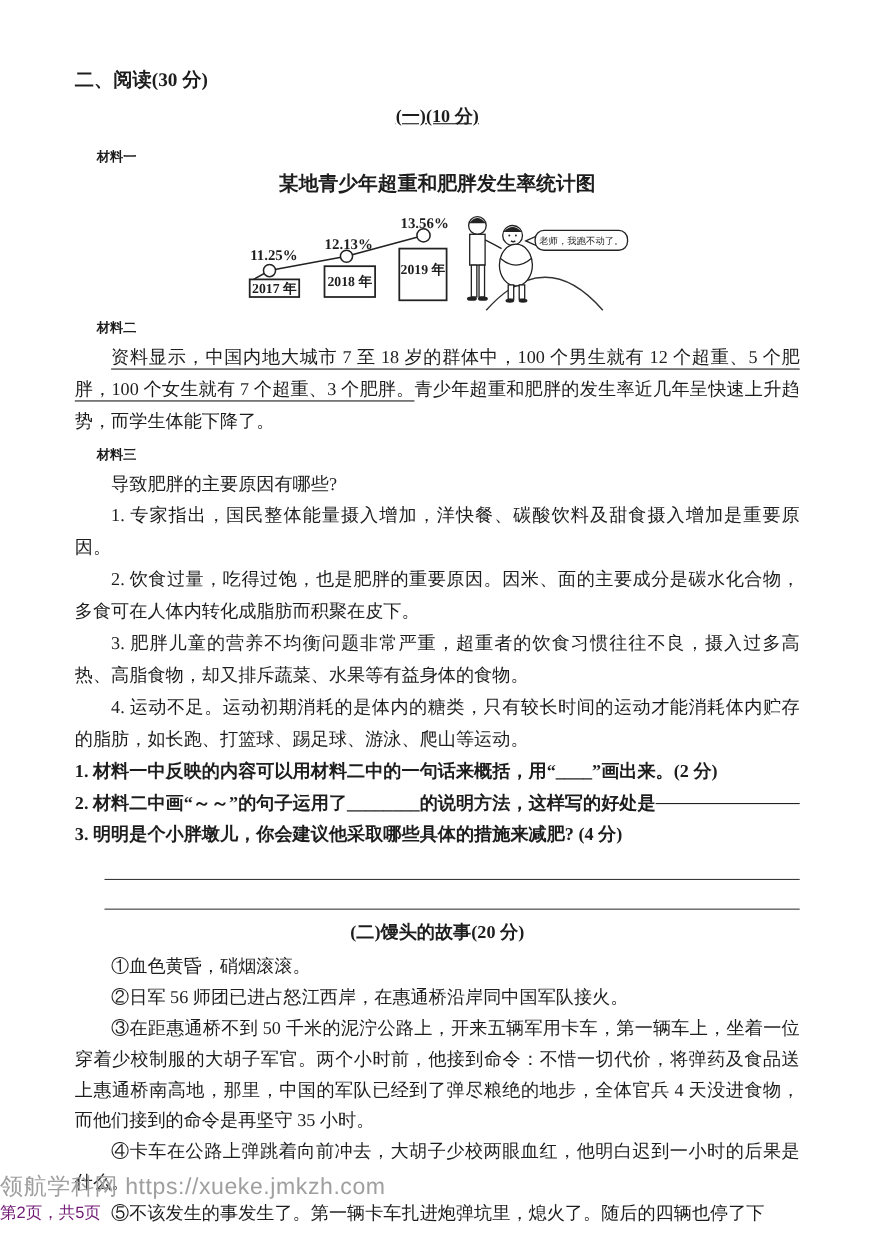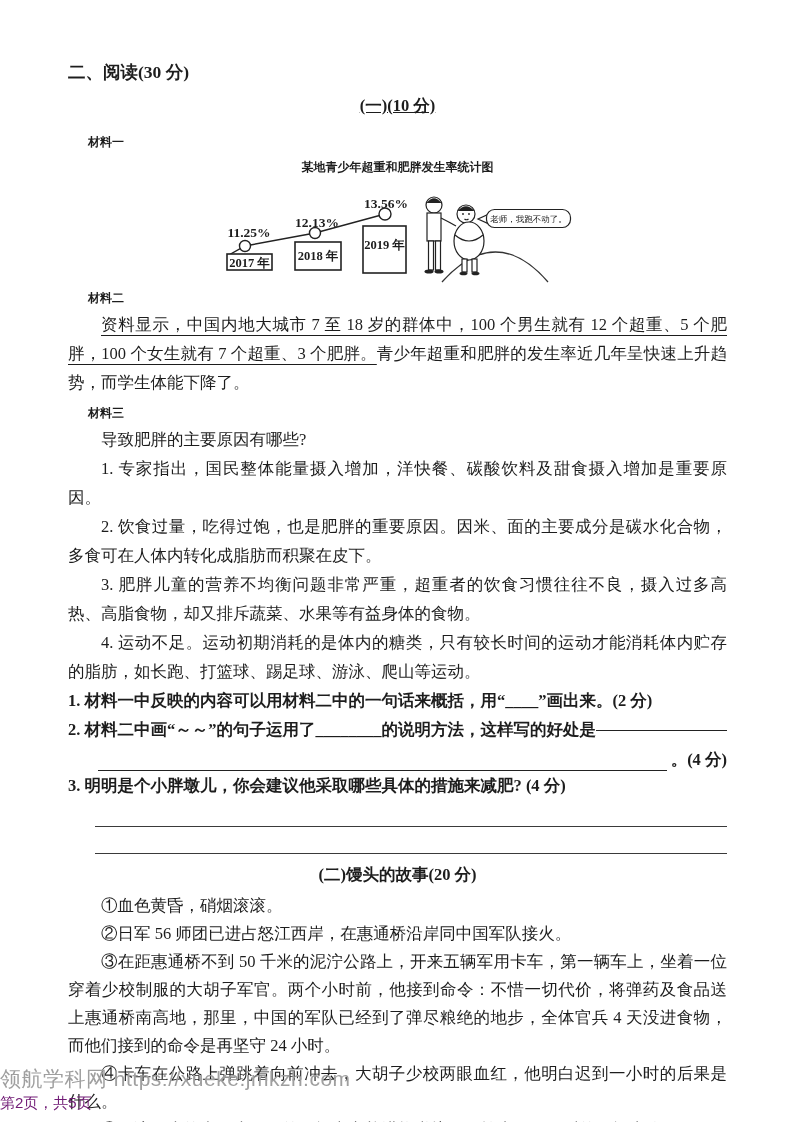--- a/index.html
+++ b/index.html
@@ -9,21 +9,21 @@
     background:#ffffff;
     font-family:"Liberation Serif",serif;
     color:#1d1d1d;
     overflow:hidden;
     margin:0 auto;
   }
   .content{padding:60px 66px 0 68px;}
   .sec-title{font-size:17.5px;font-weight:bold;line-height:24px;}
   .part-title{text-align:center;font-weight:bold;font-size:16.5px;margin-top:10px;line-height:24px;text-decoration:underline;}
   .mat-label{font-weight:bold;font-size:12px;margin:12px 0 0 20px;line-height:24px;}
-  .chart-title{text-align:center;font-weight:bold;font-size:12px;margin-top:2px;line-height:22px;}
+  .chart-title{text-align:center;font-weight:bold;font-size:18px;margin-top:2px;line-height:22px;}
   .figure{position:relative;height:104px;margin-top:2px;}
   .figure svg{display:block;}
   .body-p{font-size:16.5px;line-height:29px;text-align:justify;margin:0;text-indent:2em;}
   .story-p{font-size:16.5px;line-height:28px;text-align:justify;margin:0;text-indent:2em;}
   .u-straight{text-decoration:underline;text-underline-offset:5px;text-decoration-thickness:1px;}
   .q{font-size:16.5px;font-weight:bold;line-height:29px;margin:0;text-align:justify;}
   .q2-row1{display:flex;align-items:baseline;}
   .q2-row1 .fill-line{flex:1;border-bottom:1.2px solid #222;transform:translateY(-4px);}
   .q2-row2{display:flex;align-items:flex-end;height:27px;margin-left:30px;font-weight:bold;font-size:16.5px;}
   .q2-row2 .fill-line{flex:1;border-bottom:1.2px solid #222;height:100%;}
@@ -115,33 +115,29 @@
     <p class="body-p">1. 专家指出，国民整体能量摄入增加，洋快餐、碳酸饮料及甜食摄入增加是重要原因。</p>
     <p class="body-p">2. 饮食过量，吃得过饱，也是肥胖的重要原因。因米、面的主要成分是碳水化合物，多食可在人体内转化成脂肪而积聚在皮下。</p>
     <p class="body-p">3. 肥胖儿童的营养不均衡问题非常严重，超重者的饮食习惯往往不良，摄入过多高热、高脂食物，却又排斥蔬菜、水果等有益身体的食物。</p>
     <p class="body-p">4. 运动不足。运动初期消耗的是体内的糖类，只有较长时间的运动才能消耗体内贮存的脂肪，如长跑、打篮球、踢足球、游泳、爬山等运动。</p>
 
     <p class="q">1. 材料一中反映的内容可以用材料二中的一句话来概括，用“____”画出来。(2 分)</p>
     <div class="q q2-row1">
       <span>2. 材料二中画“～～”的句子运用了________的说明方法，这样写的好处是</span>
       <span class="fill-line"></span>
     </div>
-    <div class="q2-row2">
-      <span class="fill-line"></span>
-      <span class="tail">。(4 分)</span>
-    </div>
     <p class="q">3. 明明是个小胖墩儿，你会建议他采取哪些具体的措施来减肥? (4 分)</p>
 
     <div class="ans-line"></div>
     <div class="ans-line"></div>
 
     <div class="story-title">(二)馒头的故事(20 分)</div>
     <p class="story-p">①血色黄昏，硝烟滚滚。</p>
     <p class="story-p">②日军 56 师团已进占怒江西岸，在惠通桥沿岸同中国军队接火。</p>
-    <p class="story-p">③在距惠通桥不到 50 千米的泥泞公路上，开来五辆军用卡车，第一辆车上，坐着一位穿着少校制服的大胡子军官。两个小时前，他接到命令：不惜一切代价，将弹药及食品送上惠通桥南高地，那里，中国的军队已经到了弹尽粮绝的地步，全体官兵 4 天没进食物，而他们接到的命令是再坚守 24 小时。</p>
+    <p class="story-p">③在距惠通桥不到 50 千米的泥泞公路上，开来五辆军用卡车，第一辆车上，坐着一位穿着少校制服的大胡子军官。两个小时前，他接到命令：不惜一切代价，将弹药及食品送上惠通桥南高地，那里，中国的军队已经到了弹尽粮绝的地步，全体官兵 4 天没进食物，而他们接到的命令是再坚守 35 小时。</p>
     <p class="story-p">④卡车在公路上弹跳着向前冲去，大胡子少校两眼血红，他明白迟到一小时的后果是什么。</p>
     <p class="story-p">⑤不该发生的事发生了。第一辆卡车扎进炮弹坑里，熄火了。随后的四辆也停了下</p>
   </div>
 
   <div class="footer">
     <div class="watermark">领航学科网 https://xueke.jmkzh.com</div>
     <div class="pageinfo">第2页，共5页</div>
   </div>
 </div>
 

